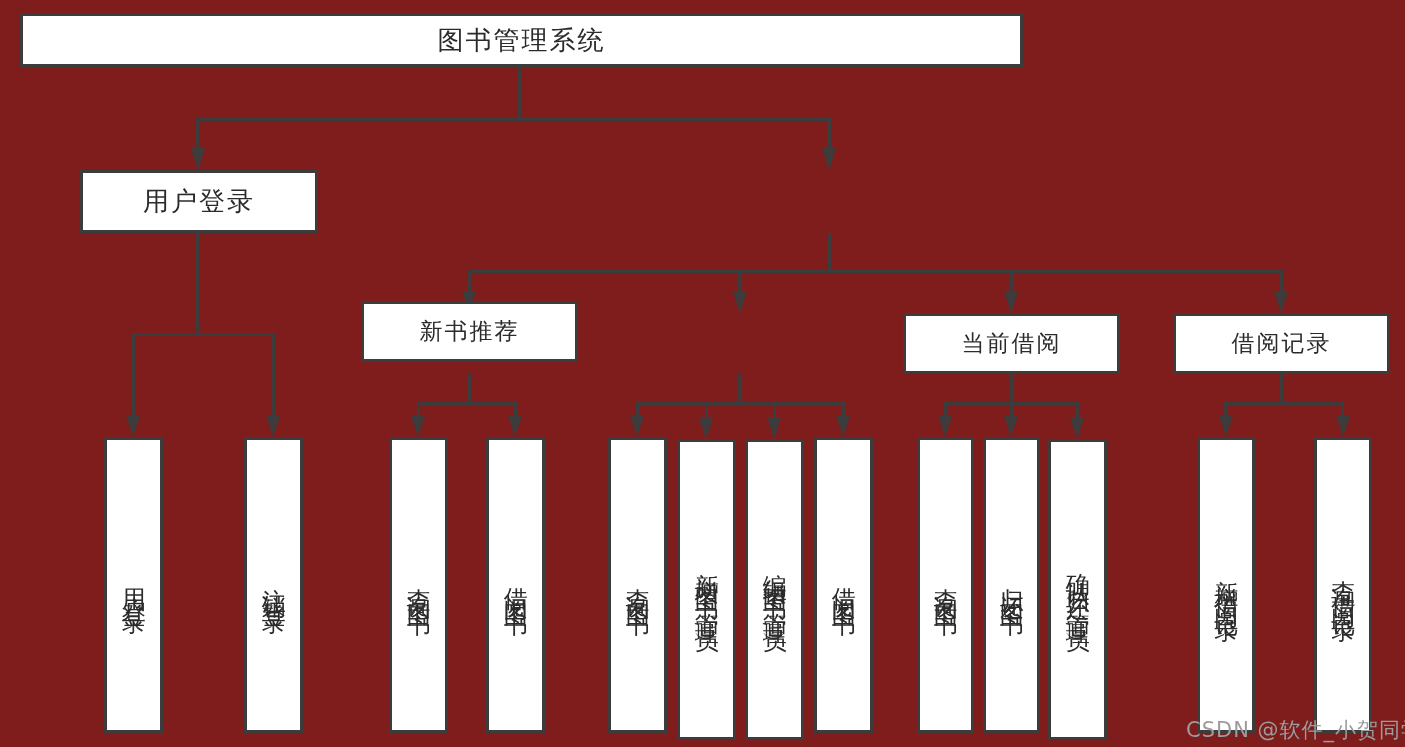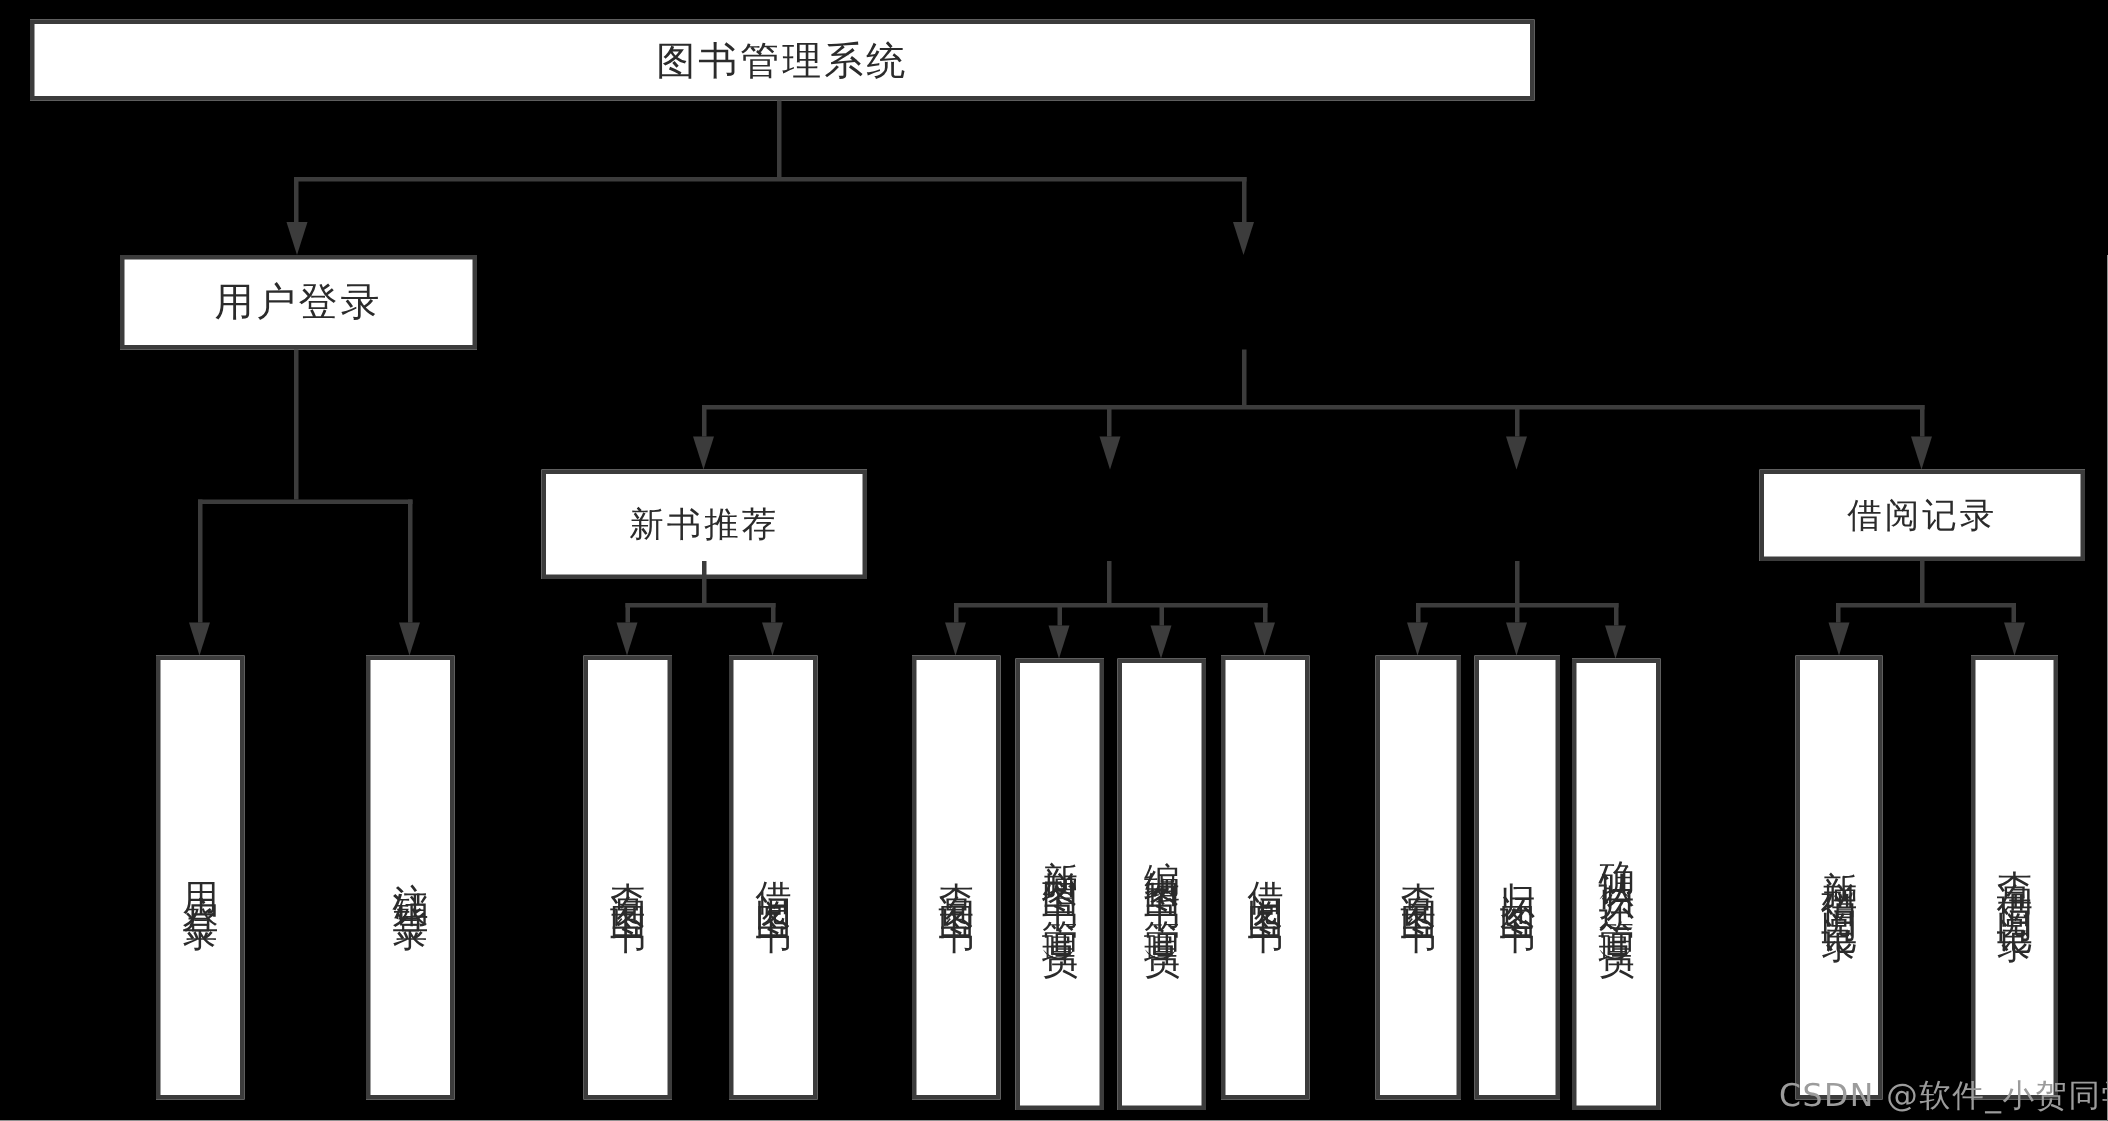--- a/index.html
+++ b/index.html
@@ -1,17 +1,17 @@
 <!DOCTYPE html>
 <html><head>
 <meta charset="utf-8">
 <style>
   html,body{margin:0;padding:0;background:#ffffff;}
   .canvas{
-    position:relative;width:1405px;height:747px;background:#000000;overflow:hidden;
+    position:relative;width:1405px;height:747px;background:#7f1d1d;overflow:hidden;
     font-family:"DejaVu Sans","Liberation Sans",sans-serif;color:#2b2b2b;
   }
   .box{
     position:absolute;box-sizing:border-box;border:3px solid #3c3c3c;background:#ffffff;
     display:flex;align-items:center;justify-content:center;text-align:center;
   }
   .lbl-root{font-size:26px;letter-spacing:2px;}
   .lbl-l2{font-size:26px;letter-spacing:2px;}
   .lbl-l3{font-size:23px;letter-spacing:2px;}
   .vbox span{
@@ -60,22 +60,25 @@
   <div class="line" style="left:468px;top:270px;width:815px;height:3px"></div>
   <div class="line" style="left:468px;top:270px;width:3px;height:21px"></div>
   <div class="arrow" style="left:462px;top:291px"></div>
   <div class="line" style="left:738px;top:270px;width:3px;height:21px"></div>
   <div class="arrow" style="left:733px;top:291px"></div>
   <div class="line" style="left:1010px;top:270px;width:3px;height:21px"></div>
   <div class="arrow" style="left:1004px;top:291px"></div>
   <div class="line" style="left:1280px;top:270px;width:3px;height:21px"></div>
   <div class="arrow" style="left:1274px;top:291px"></div>
 
-  <div class="box" style="left:361px;top:313px;width:217px;height:73px">
+  <div class="box" style="left:361px;top:301px;width:217px;height:61px">
     <span class="lbl-l3">新书推荐</span>
+  </div>
+  <div class="box" style="left:903px;top:313px;width:217px;height:61px">
+    <span class="lbl-l3">当前借阅</span>
   </div>
   <div class="box" style="left:1173px;top:313px;width:217px;height:61px">
     <span class="lbl-l3">借阅记录</span>
   </div>
 
   <div class="line" style="left:468px;top:374px;width:3px;height:28px"></div>
   <div class="line" style="left:417px;top:402px;width:100px;height:3px"></div>
   <div class="line" style="left:417px;top:402px;width:3px;height:13px"></div>
   <div class="arrow" style="left:411px;top:415px"></div>
   <div class="line" style="left:514px;top:402px;width:3px;height:13px"></div>

